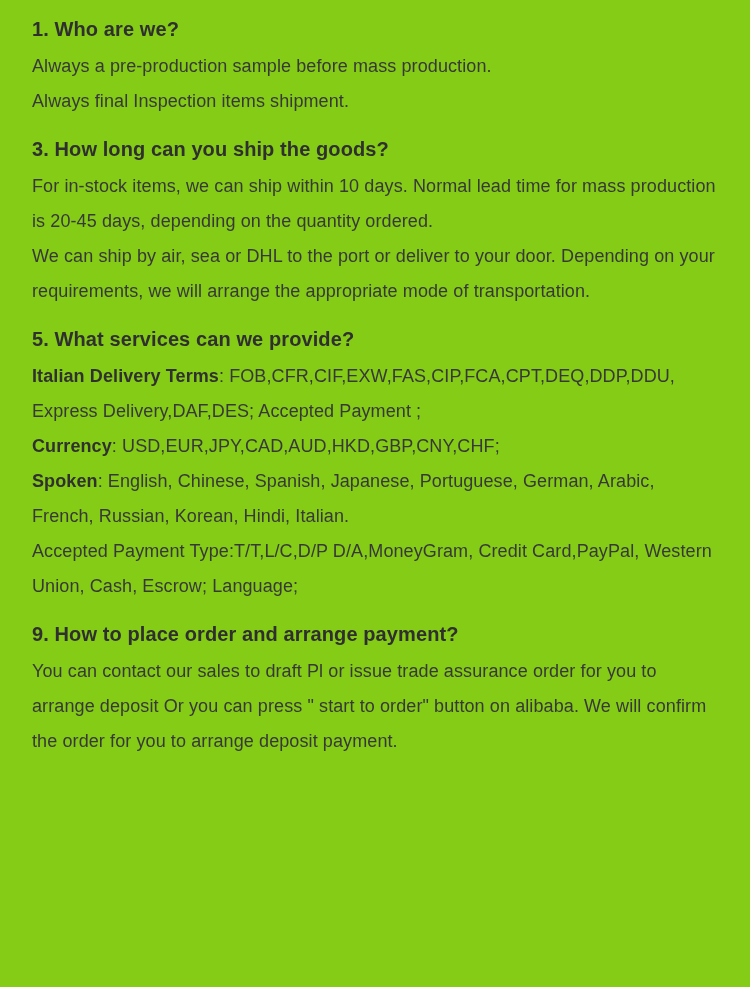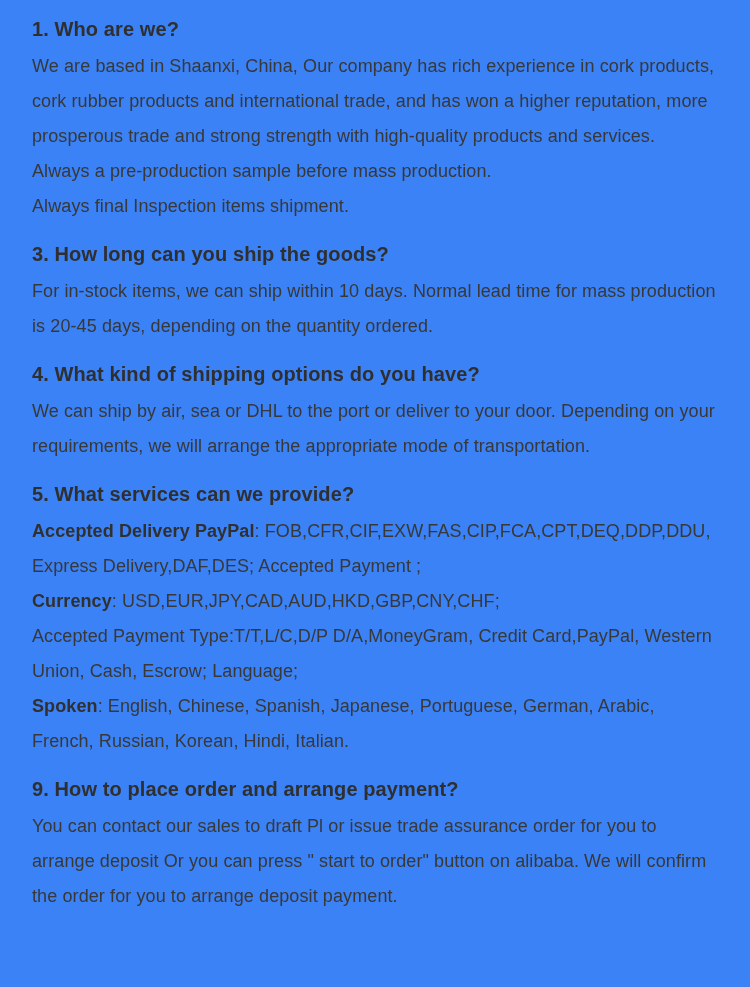--- a/index.html
+++ b/index.html
@@ -4,21 +4,21 @@
 <style>
   html, body {
     margin: 0;
     padding: 0;
     background: #ffffff;
   }
   .page {
     width: 750px;
     min-height: 987px;
     box-sizing: border-box;
-    background: #3b82f6;
+    background: #84cc16;
     padding: 8px 30px 24px 32px;
     font-family: "Liberation Sans", "DejaVu Sans", sans-serif;
     color: #333333;
   }
   .faq-section { margin: 0; }
   .faq-heading {
     font-size: 20px;
     font-weight: 700;
     color: #2f2f2f;
     line-height: 30px;
@@ -41,44 +41,42 @@
     color: #303030;
   }
 </style>
 </head>
 <body>
 
 <div class="page">
 
   <div class="faq-section">
     <h2 class="faq-heading">1. Who are we?</h2>
-    <p class="faq-paragraph">We are based in Shaanxi, China, Our company has rich experience in cork products, cork rubber products and international trade, and has won a higher reputation, more prosperous trade and strong strength with high-quality products and services.</p>
   </div>
 
   <div class="faq-section">
     <p class="faq-paragraph">Always a pre-production sample before mass production.</p>
     <p class="faq-paragraph">Always final Inspection items shipment.</p>
   </div>
 
   <div class="faq-section">
     <h2 class="faq-heading">3. How long can you ship the goods?</h2>
     <p class="faq-paragraph">For in-stock items, we can ship within 10 days. Normal lead time for mass production is 20-45 days, depending on the quantity ordered.</p>
   </div>
 
   <div class="faq-section">
-    <h2 class="faq-heading">4. What kind of shipping options do you have?</h2>
     <p class="faq-paragraph">We can ship by air, sea or DHL to the port or deliver to your door. Depending on your requirements, we will arrange the appropriate mode of transportation.</p>
   </div>
 
   <div class="faq-section">
     <h2 class="faq-heading">5. What services can we provide?</h2>
-    <p class="faq-paragraph"><b>Accepted Delivery PayPal</b><span>: FOB,CFR,CIF,EXW,FAS,CIP,FCA,CPT,DEQ,DDP,DDU, Express Delivery,DAF,DES; Accepted Payment ;</span></p>
+    <p class="faq-paragraph"><b>Italian Delivery Terms</b><span>: FOB,CFR,CIF,EXW,FAS,CIP,FCA,CPT,DEQ,DDP,DDU, Express Delivery,DAF,DES; Accepted Payment ;</span></p>
     <p class="faq-paragraph"><b>Currency</b><span>: USD,EUR,JPY,CAD,AUD,HKD,GBP,CNY,CHF;</span></p>
+    <p class="faq-paragraph"><b>Spoken</b><span>: English, Chinese, Spanish, Japanese, Portuguese, German, Arabic, French, Russian, Korean, Hindi, Italian.</span></p>
     <p class="faq-paragraph">Accepted Payment Type:T/T,L/C,D/P D/A,MoneyGram, Credit Card,PayPal, Western Union, Cash, Escrow; Language;</p>
-    <p class="faq-paragraph"><b>Spoken</b><span>: English, Chinese, Spanish, Japanese, Portuguese, German, Arabic, French, Russian, Korean, Hindi, Italian.</span></p>
   </div>
 
   <div class="faq-section">
     <h2 class="faq-heading">9. How to place order and arrange payment?</h2>
     <p class="faq-paragraph">You can contact our sales to draft Pl or issue trade assurance order for you to arrange deposit Or you can press " start to order" button on alibaba.  We will confirm the order for you to arrange deposit payment.</p>
   </div>
 
 </div>
 
 </body></html>

